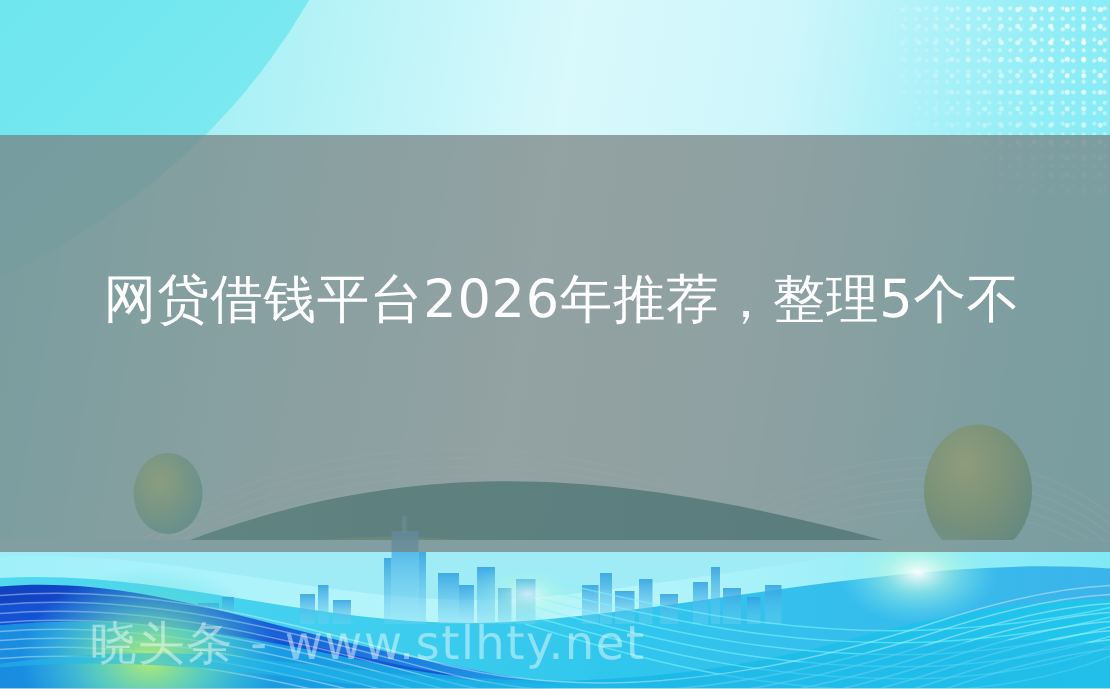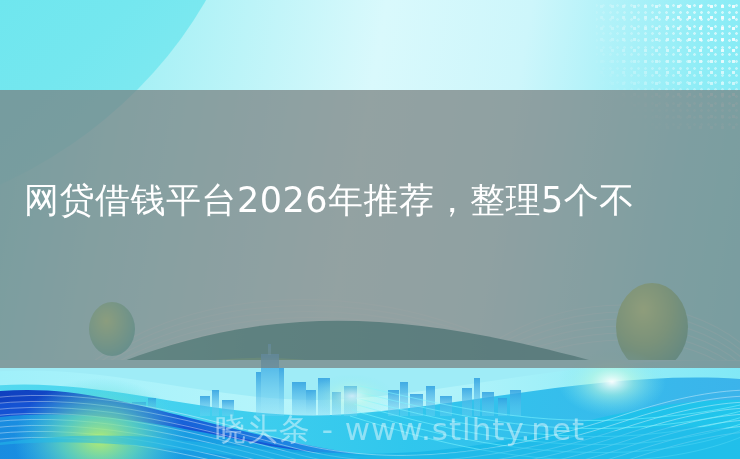--- a/index.html
+++ b/index.html
@@ -44,36 +44,35 @@
   .overlay{
     position:absolute;left:0;top:90px;width:740px;height:278px;
     background:rgba(119,128,128,.72);
     z-index:5;
   }
 
   
   .title{
     position:absolute;left:0;top:175px;width:680px;
     z-index:6;
-    text-align:left;
+    text-align:right;
     color:#ffffff;
     font-size:35px;
     line-height:50px;
     letter-spacing:.5px;
     font-family:"DejaVu Sans","Liberation Sans",sans-serif;
     white-space:nowrap;
-    padding-left:24px;
   }
   .title .ln{display:block;}
 
   
   .watermark{
     position:absolute;left:0;top:411px;width:740px;
     z-index:7;
-    text-align:center;
+    text-align:left;
     color:rgba(255,255,255,.45);
     font-size:31px;
     line-height:36px;
     letter-spacing:1px;
     font-family:"DejaVu Sans","Liberation Sans",sans-serif;
     white-space:nowrap;
     padding-left:60px;
     box-sizing:border-box;
   }
 </style>

